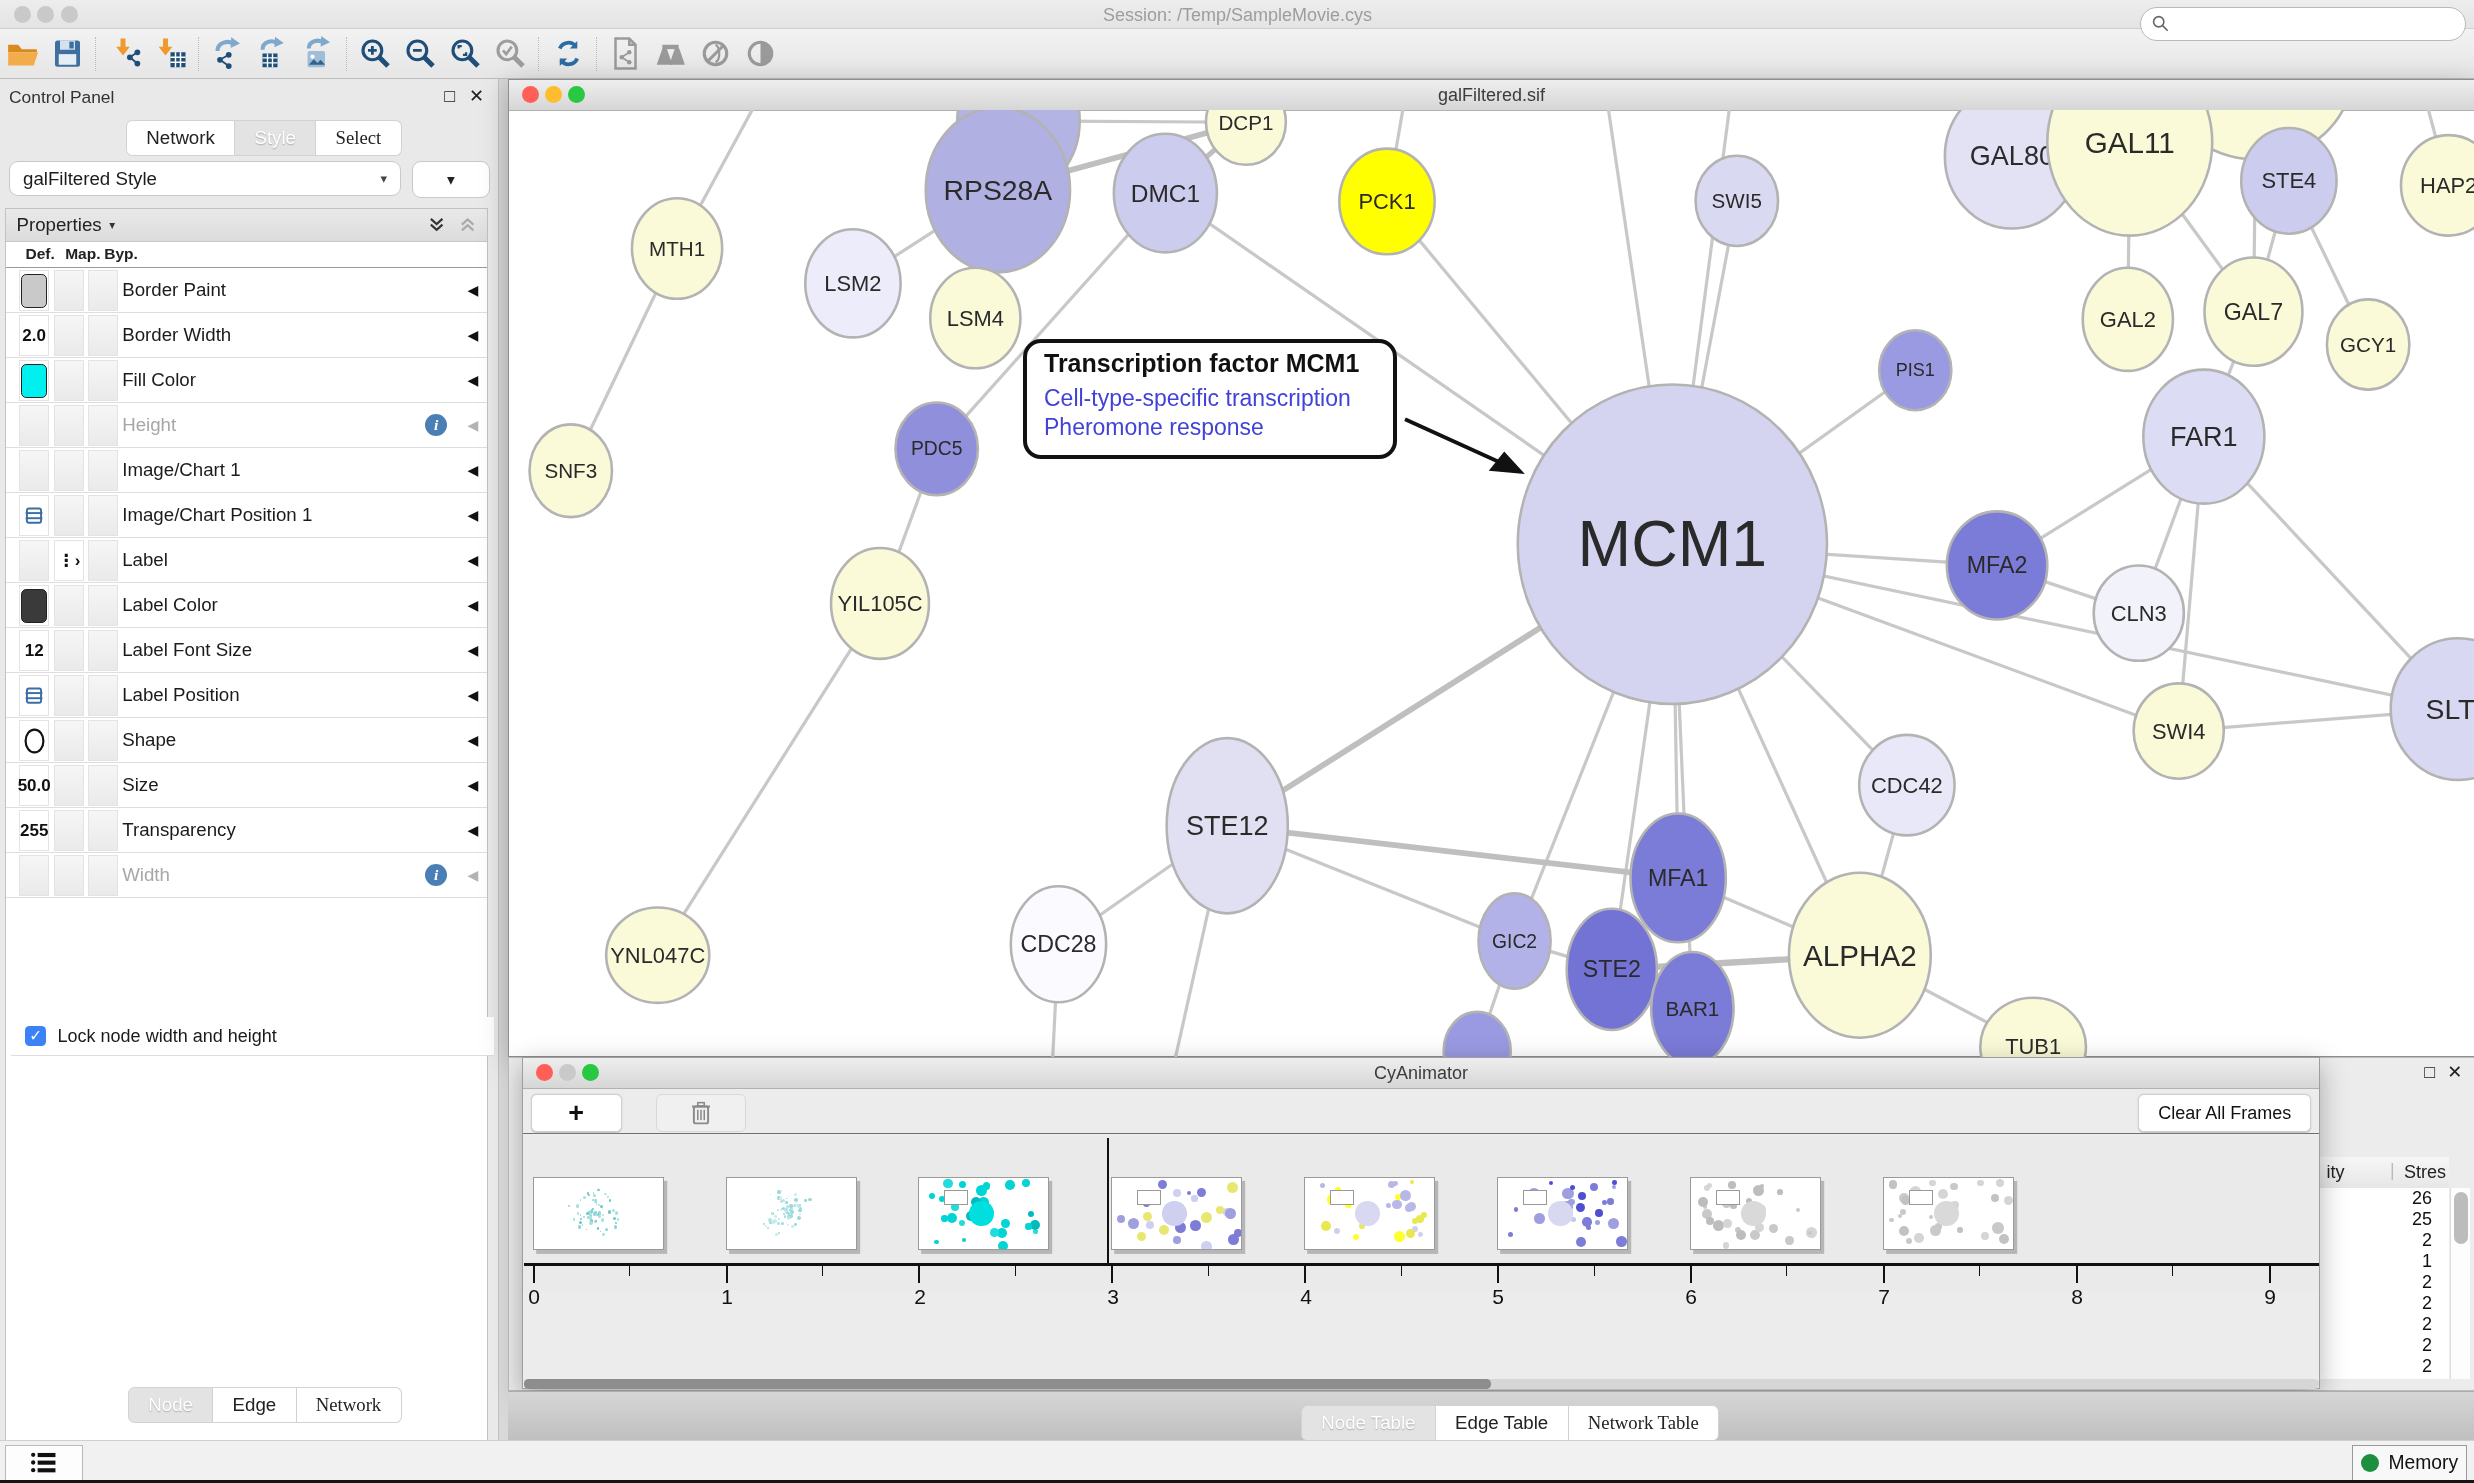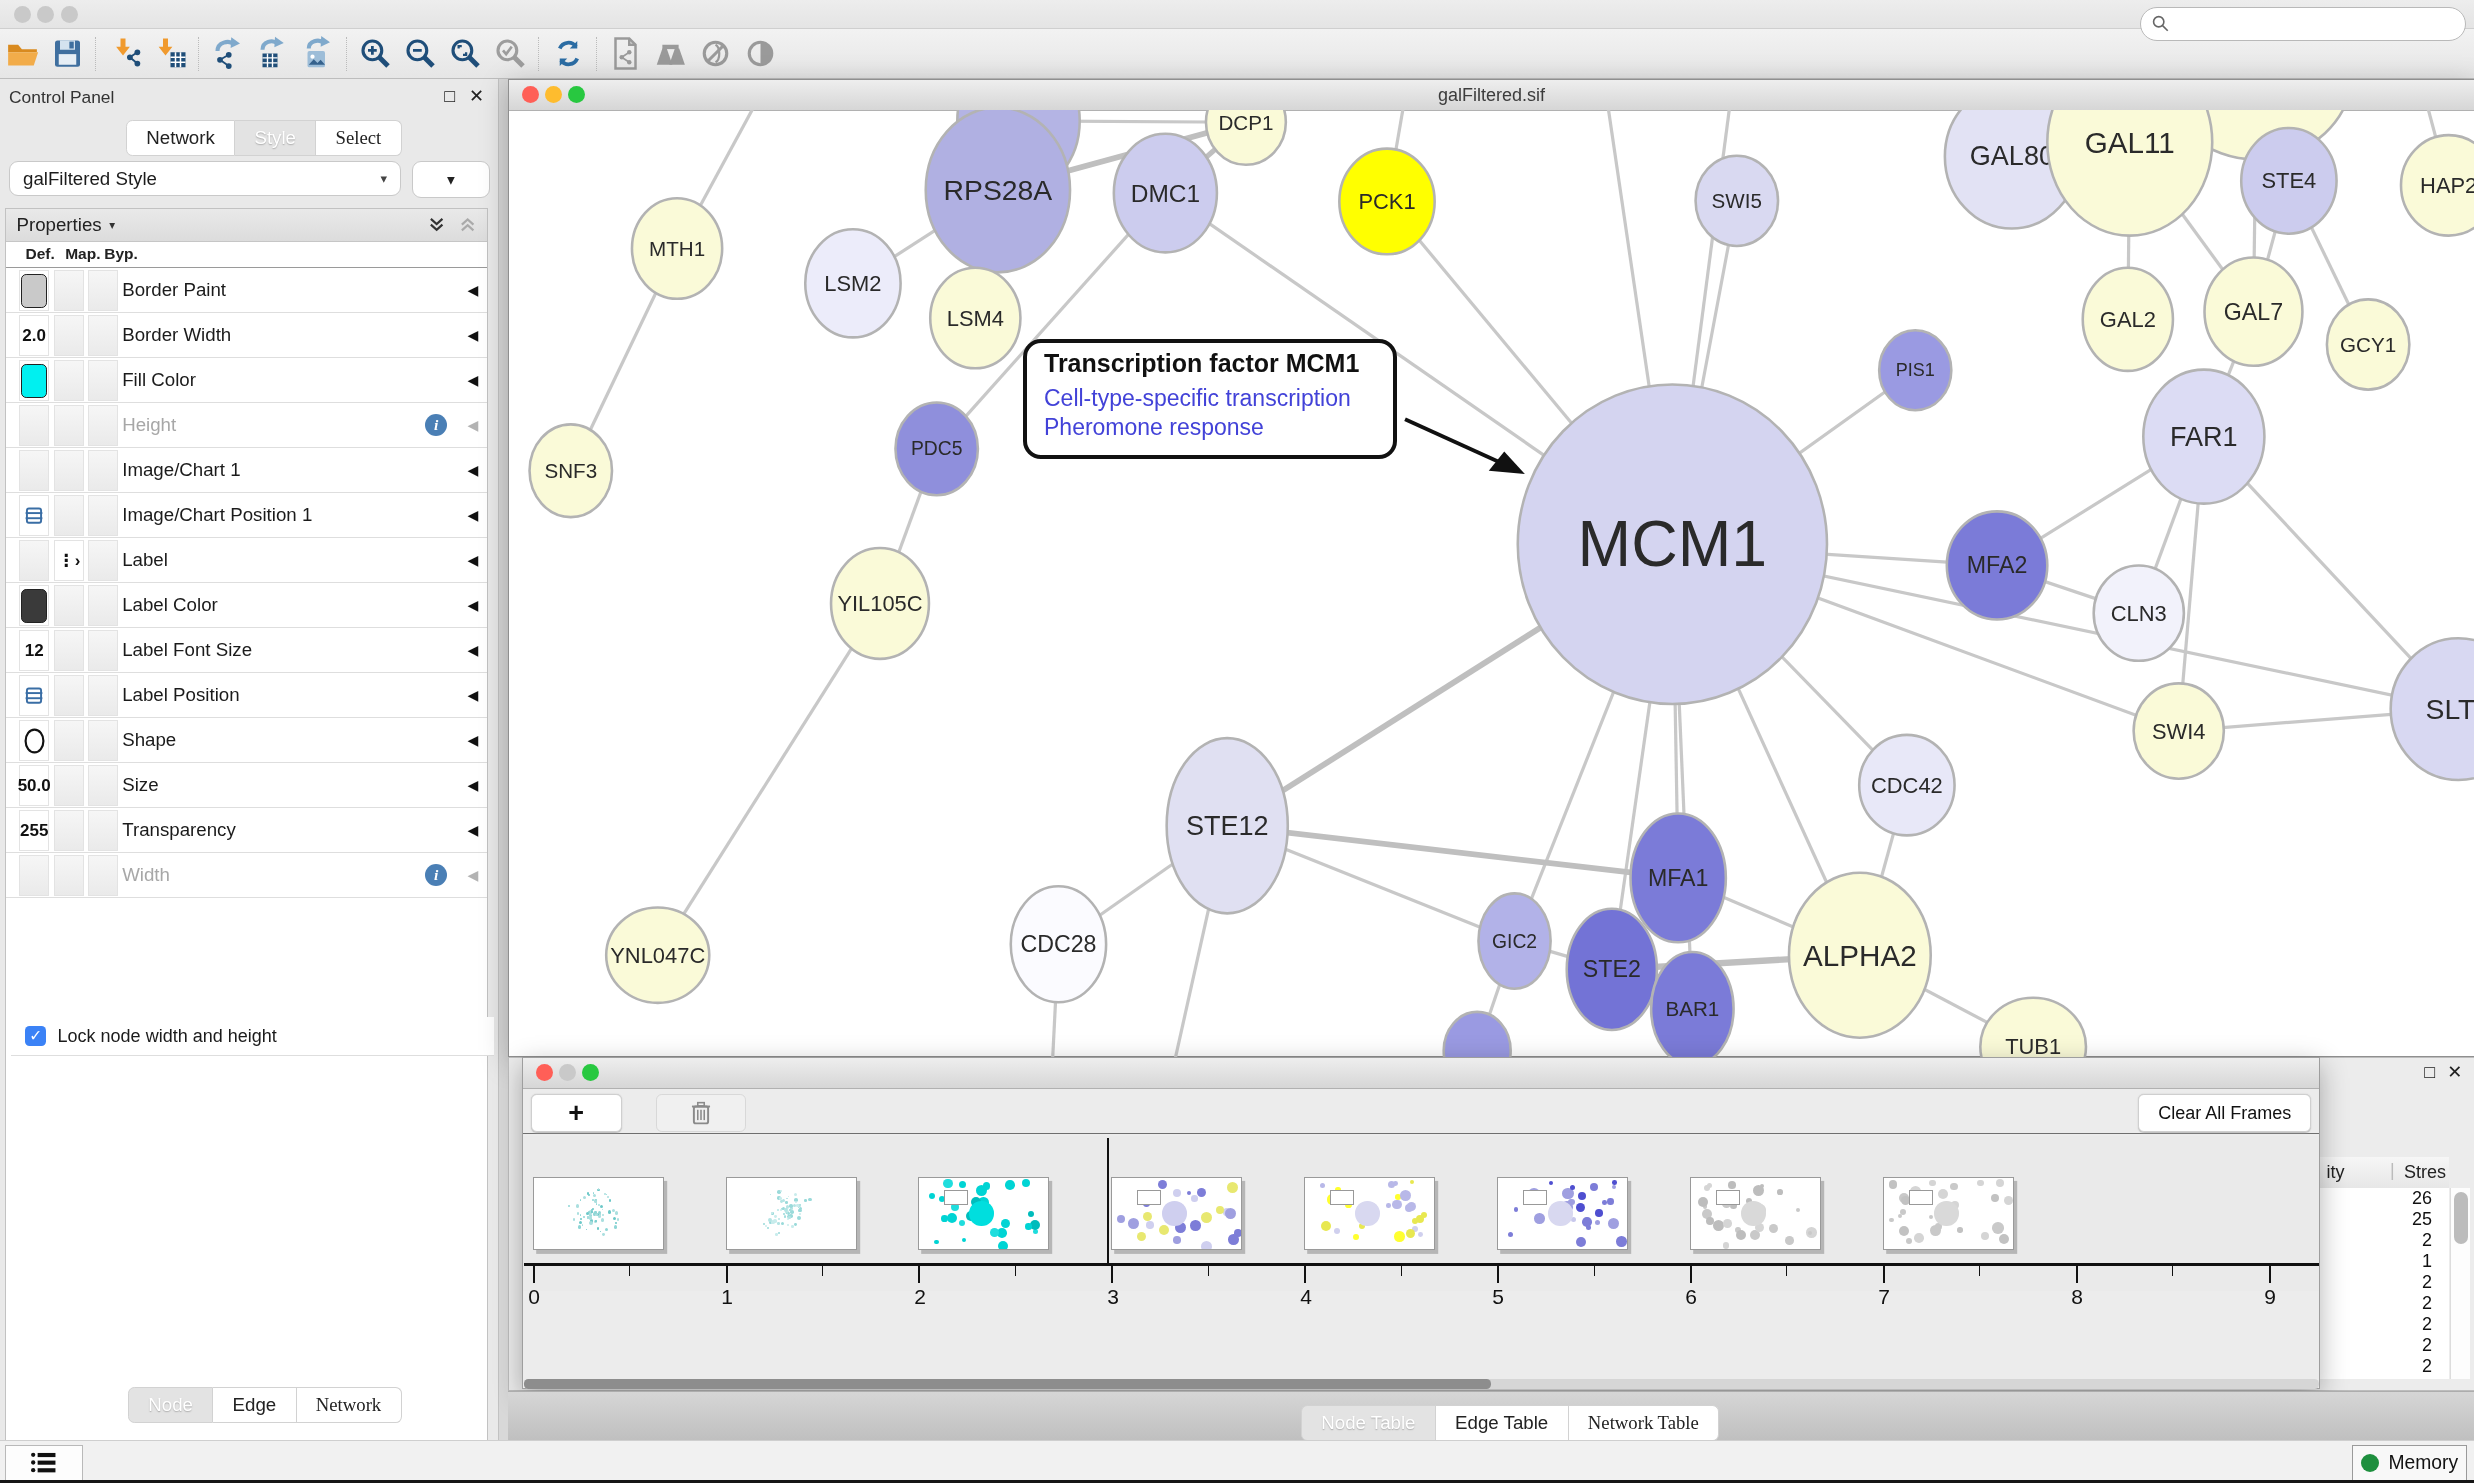--- a/index.html
+++ b/index.html
@@ -127,20 +127,21 @@
   svg text{font-family:"Liberation Sans","DejaVu Sans",sans-serif;}
 </style>
 </head>
 <body>
 
 <div id="app">
   <div id="menubar">
     <span class="tl-dot" style="left:14px;background:#c9c9c9;"></span>
     <span class="tl-dot" style="left:37px;background:#c9c9c9;"></span>
     <span class="tl-dot" style="left:61px;background:#c9c9c9;"></span>
+    <div id="menubar-title">Session: /Temp/SampleMovie.cys</div>
   </div>
 
   <div id="toolbar">
       <div class="tool">
         <svg viewBox="0 0 56 56">
           <path d="M5 14h16l6 7h24v5H5z" fill="#d98a1f"></path>
           <path d="M5 26h48l-7 21H5z" fill="#f2ac4a"></path>
         </svg>
       </div>
       <div class="tool">
@@ -703,20 +704,21 @@
     </div>
   <div id="table-vscroll">
       <div id="table-vthumb"></div>
     </div>
 
   <div id="cyanimator">
     <div class="mac-titlebar">
       <span class="mtl" style="left:13px;background:#ff5f57;"></span>
       <span class="mtl" style="left:36px;background:#c9c9c9;"></span>
       <span class="mtl" style="left:59px;background:#28c840;"></span>
+      <div class="mac-title">CyAnimator</div>
     </div>
     <div id="cy-toolbar">
       <div id="cy-add" class="cybtn">+</div>
       <div id="cy-del" class="cybtn">
         <svg width="22" height="26" viewBox="0 0 34 40">
           <rect x="6" y="10" width="22" height="26" rx="3" fill="none" stroke="#8a8a8a" stroke-width="3"></rect>
           <line x1="3" y1="10" x2="31" y2="10" stroke="#8a8a8a" stroke-width="3"></line>
           <rect x="12" y="4" width="10" height="5" fill="none" stroke="#8a8a8a" stroke-width="2.4"></rect>
           <line x1="12" y1="15" x2="12" y2="31" stroke="#8a8a8a" stroke-width="2.4"></line>
           <line x1="17" y1="15" x2="17" y2="31" stroke="#8a8a8a" stroke-width="2.4"></line>

